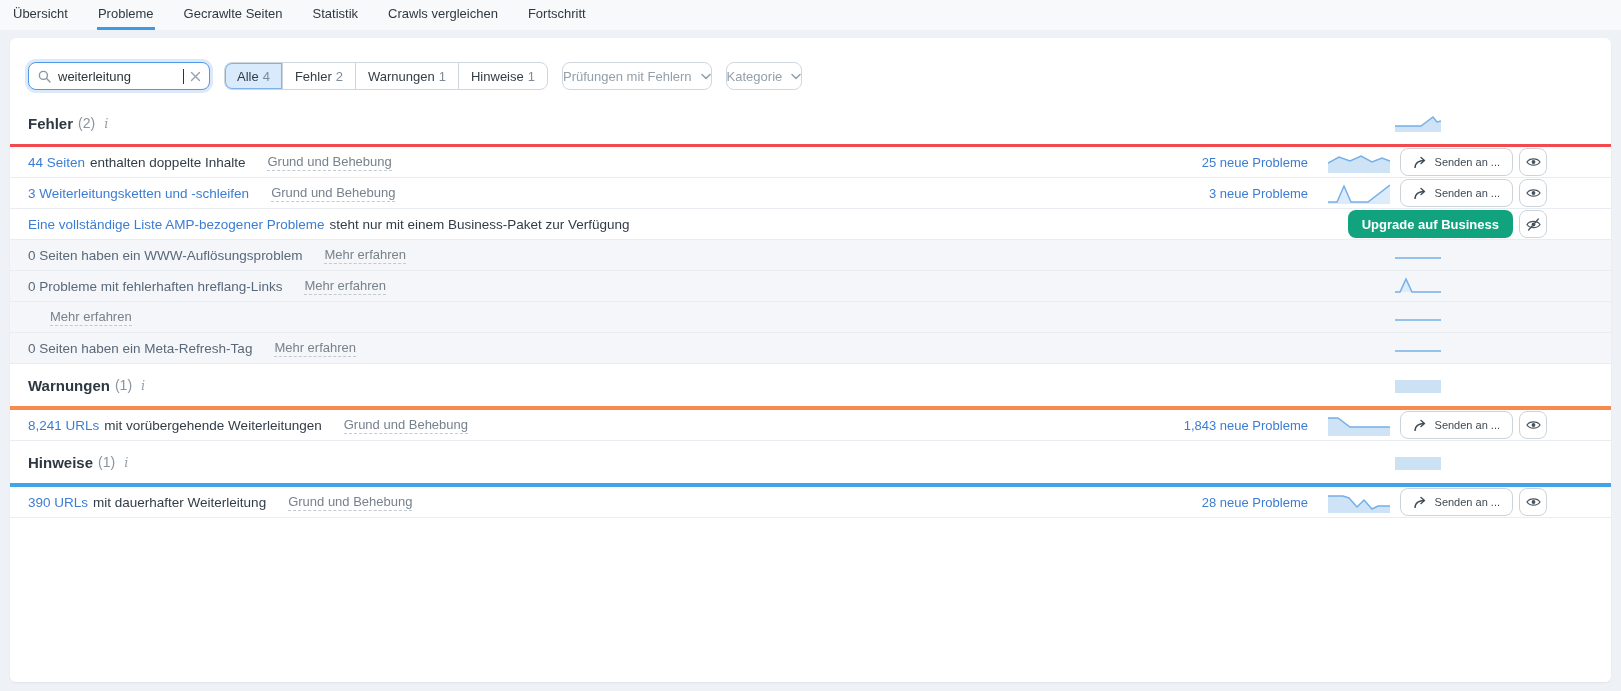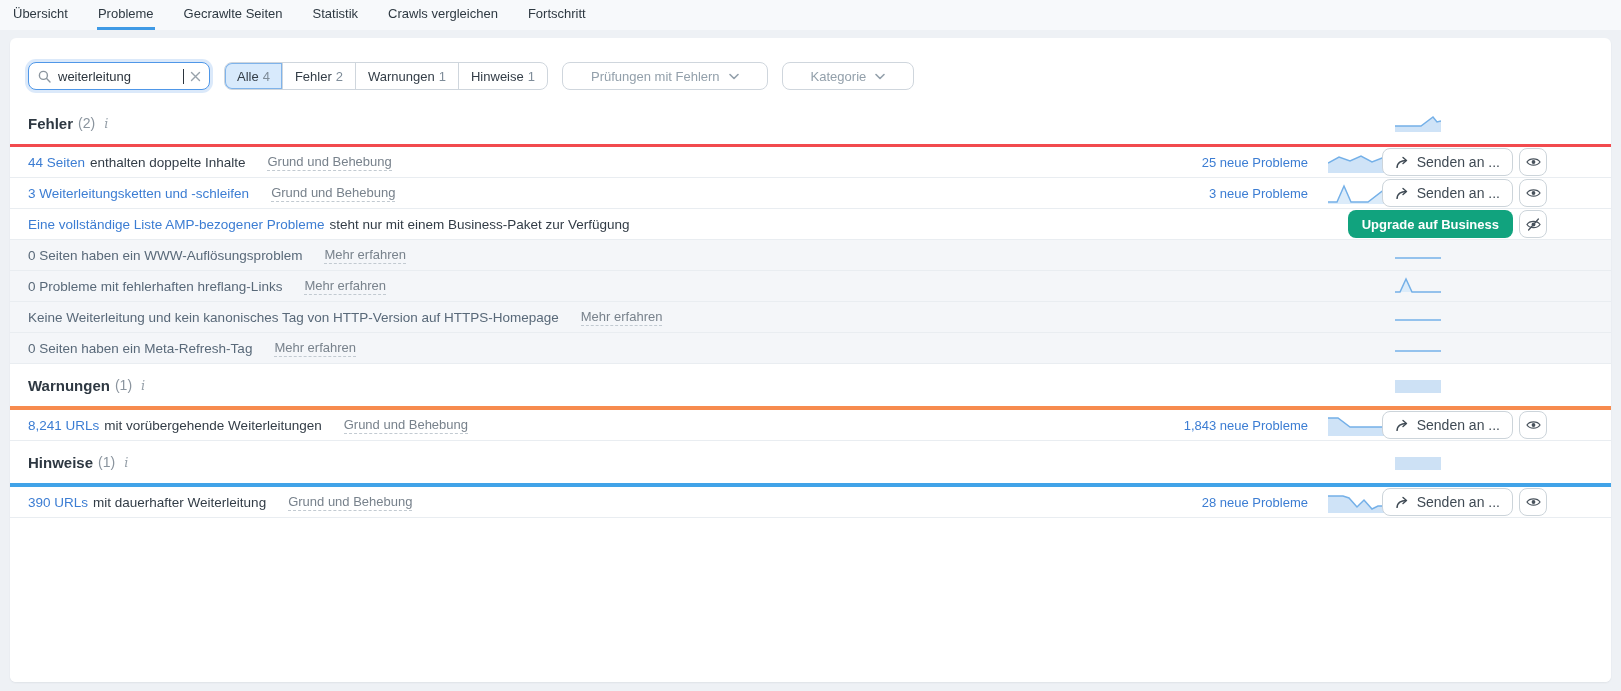--- a/index.html
+++ b/index.html
@@ -27,21 +27,21 @@
                white-space:nowrap; overflow:hidden; }
   .caret { width:1px; height:15px; background:#2b343d; margin-left:1px; }
   .clear-x { margin-left:6px; cursor:pointer; display:flex; }
   .segmented { display:flex; height:28px; border:1px solid #cfd6dd; border-radius:8px; background:#fff; }
   .seg { display:flex; align-items:center; gap:4px; padding:0 12px; font-size:13px; color:#333d47;
          border-left:1px solid #cfd6dd; cursor:pointer; white-space:nowrap; }
   .seg:first-child { border-left:none; border-radius:7px 0 0 7px; }
   .seg:last-child { border-radius:0 7px 7px 0; }
   .seg .cnt { color:#7e8c99; }
   .seg.selected { background:#d8eafc; box-shadow:inset 0 0 0 1px #7fb3ea; }
-  .dd { height:28px; display:flex; align-items:center; gap:9px; padding:0 28px; border:1px solid #cfd6dd;
+  .dd { height:28px; display:flex; align-items:center; gap:9px; padding:0 0; border:1px solid #cfd6dd;
         border-radius:8px; background:#fff; color:#93a0ab; font-size:13px; cursor:pointer; white-space:nowrap; }
   
   .sec-head { display:flex; align-items:center; height:42px; padding:0 64px 0 18px; }
   .sec-title { font-size:15px; font-weight:bold; color:#2e3842; }
   .sec-count { font-size:14px; color:#8a949e; margin-left:5px; }
   .info { font-family:"DejaVu Serif", serif; font-style:italic; font-size:13px; color:#97a1aa; margin-left:9px; cursor:pointer; }
   .hd-right { margin-left:auto; width:152px; display:flex; align-items:flex-end; }
   .divider { height:3px; }
   .divider.warn, .divider.note { height:4px; }
   
@@ -51,21 +51,21 @@
   .lnk { color:#3c7dd3; cursor:pointer; white-space:nowrap; }
   .txt { color:#323c46; white-space:nowrap; }
   .row.zero .txt { color:#596979; }
   .help { margin-left:22px; font-size:13px; color:#78828c; border-bottom:1px dashed #c2cad1; padding-bottom:1px; cursor:pointer; white-space:nowrap; }
   .right { margin-left:auto; display:flex; align-items:center; }
   .newp { color:#3c7dd3; font-size:13px; cursor:pointer; white-space:nowrap; }
   .spark62 { width:62px; height:22px; margin:0 5px 0 20px; }
   .actions { width:152px; display:flex; align-items:center; justify-content:flex-end; gap:6px; }
   .actions.spark-only { justify-content:flex-start; }
   .btn-send { height:28px; display:flex; align-items:center; gap:8px; padding:0 12px; background:#fff;
-              border:1px solid #ccd4da; border-radius:8px; font-size:14px; color:#3f4a54; cursor:pointer; white-space:nowrap; }
+              border:1px solid #ccd4da; border-radius:8px; font-size:11px; color:#3f4a54; cursor:pointer; white-space:nowrap; }
   .btn-icon { width:28px; height:28px; display:flex; align-items:center; justify-content:center;
               background:#fff; border:1px solid #ccd4da; border-radius:8px; cursor:pointer; flex:0 0 28px; }
   .btn-upgrade { height:28px; padding:0 14px; border:none; border-radius:8px; background:#11a37e;
                  color:#fff; font-size:13px; font-weight:bold; cursor:pointer; white-space:nowrap; }
   .footer-space { flex:1; background:#fff; }
 </style>
 </head>
 <body>
 
 <nav class="tabs">
@@ -249,21 +249,20 @@
           <svg width="46" height="18" viewBox="0 0 46 18">
               <path d="M5 15 L11 2 L17 15 Z" fill="#dcecfa"></path>
               <path d="M0 15 L5 15 L11 2 L17 15 L46 15" fill="none" stroke="#74b0e8" stroke-width="1.5"></path>
             </svg>
         </span>
       </span>
     </span>
   </div>
 
   <div class="row zero">
-    <span class="txt">Keine Weiterleitung und kein kanonisches Tag von HTTP-Version auf HTTPS-Homepage</span>
     <span class="help">Mehr erfahren</span>
     <span class="right">
       <span class="actions spark-only">
         <span style="display:flex">
           <svg width="46" height="16" viewBox="0 0 46 16">
               <path d="M0 11 L46 11" fill="none" stroke="#74b0e8" stroke-width="1.5"></path>
             </svg>
         </span>
       </span>
     </span>

